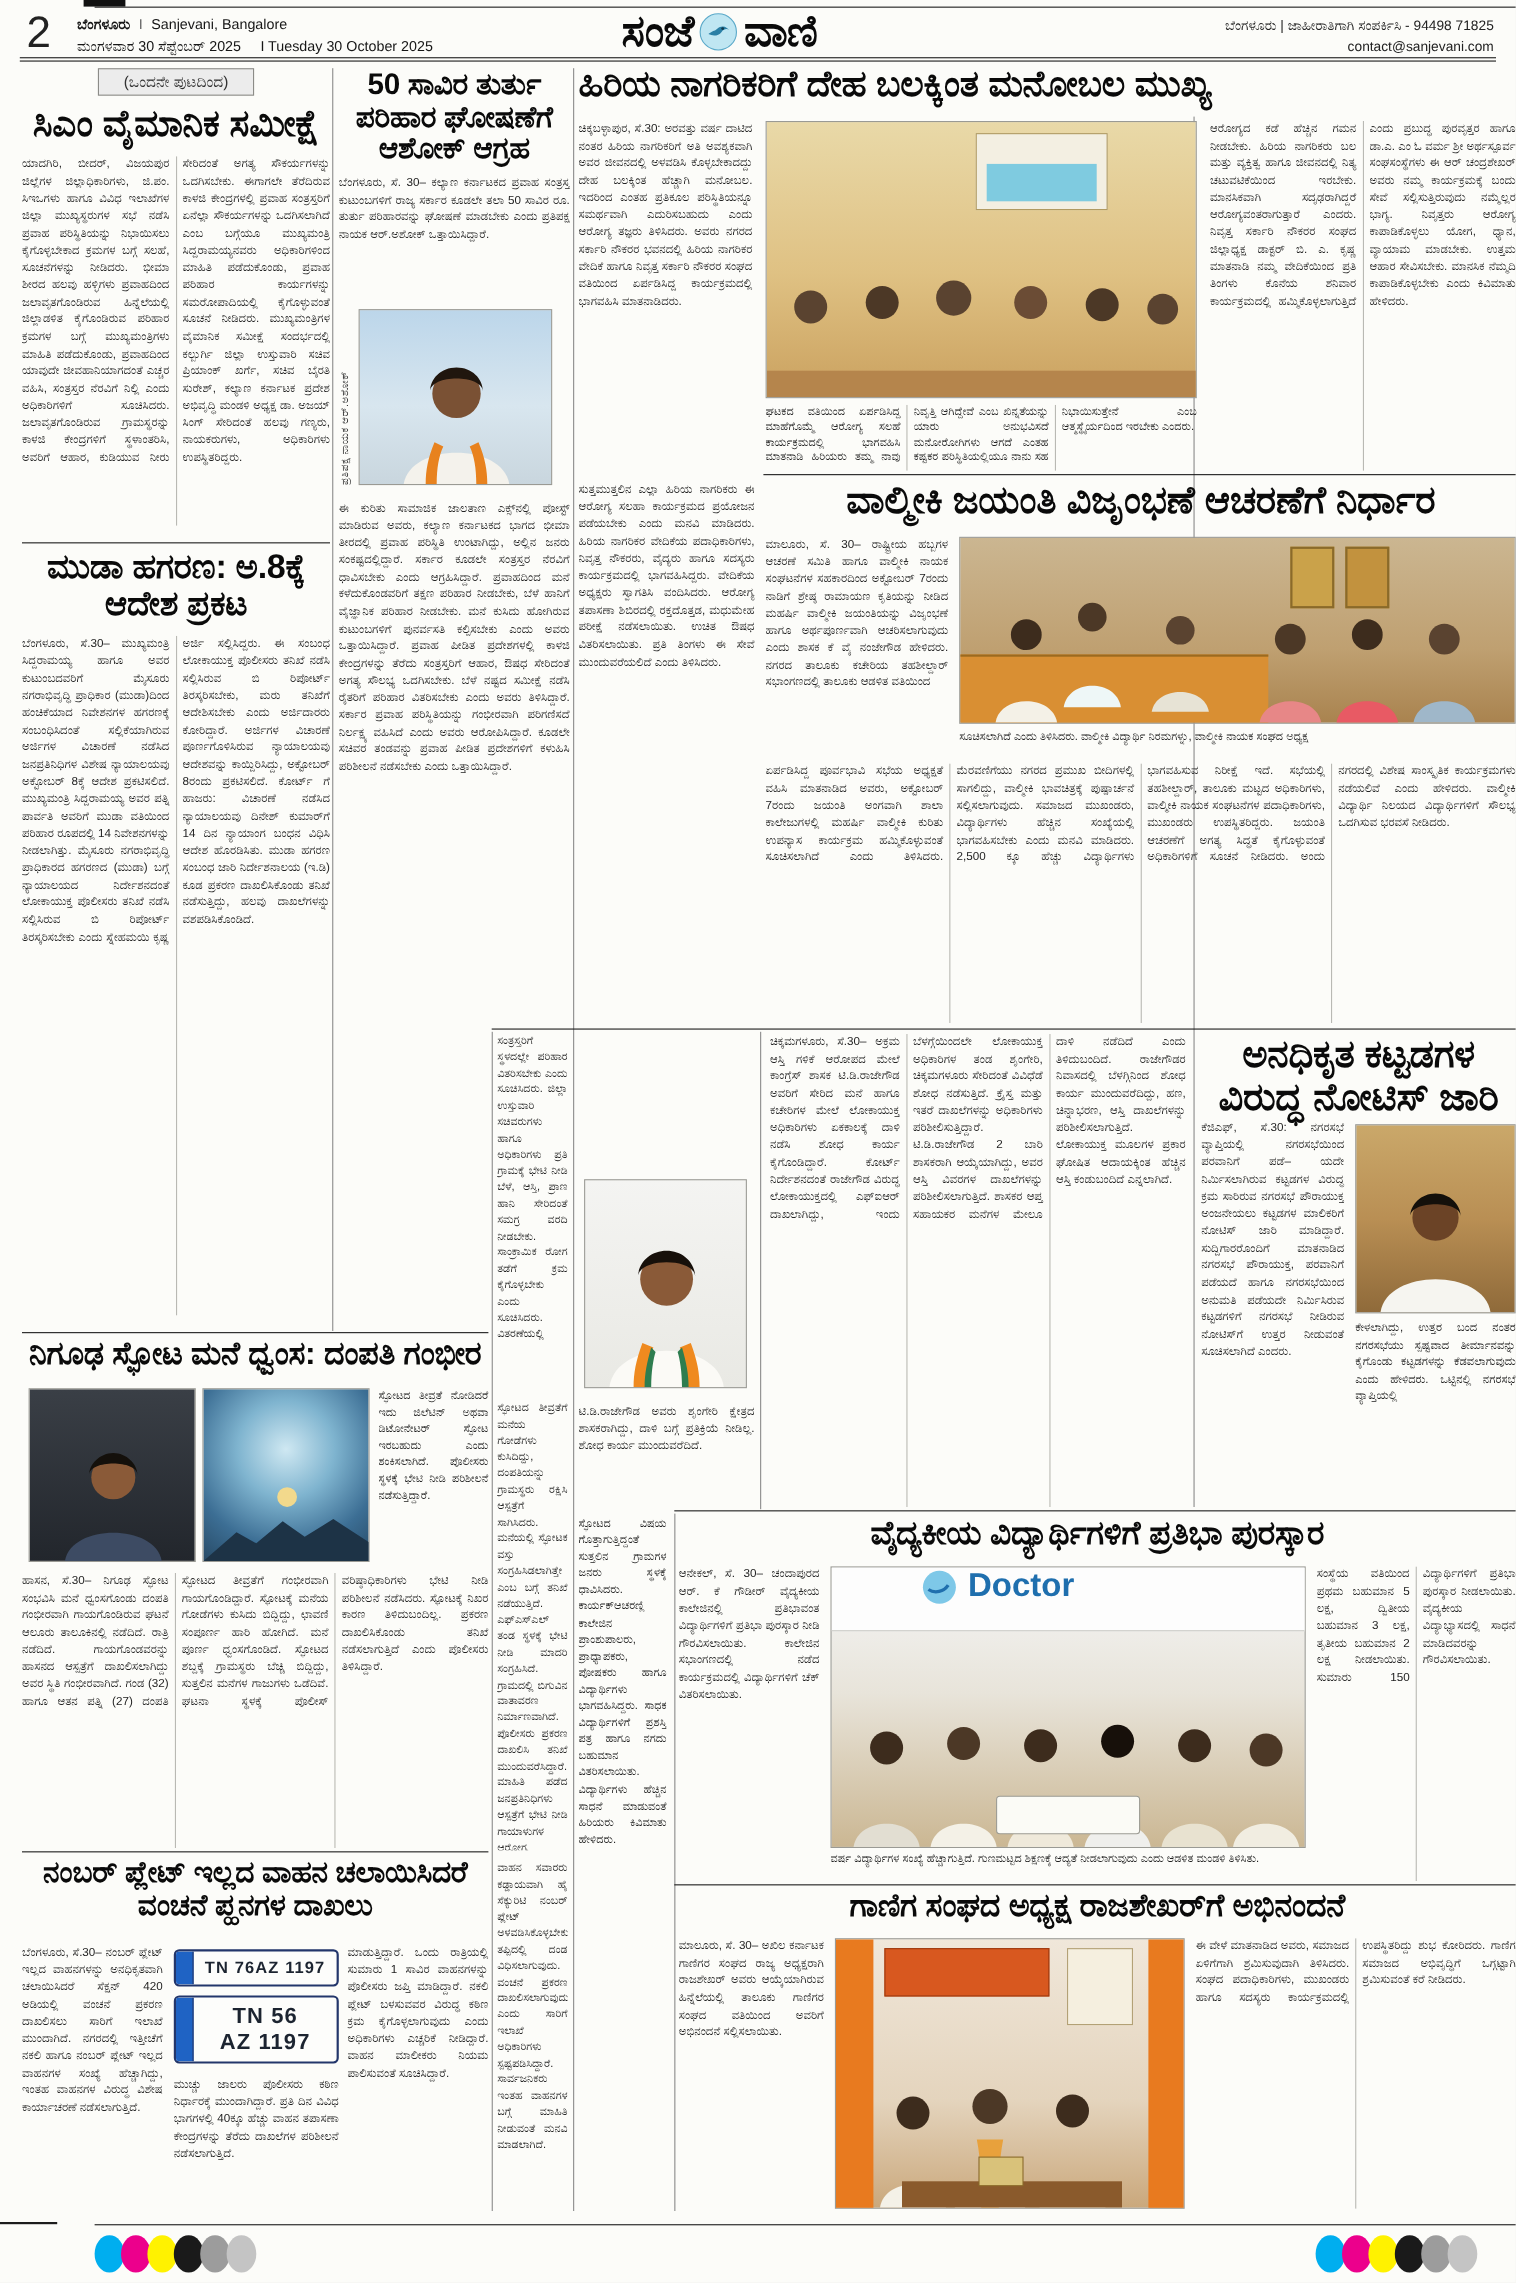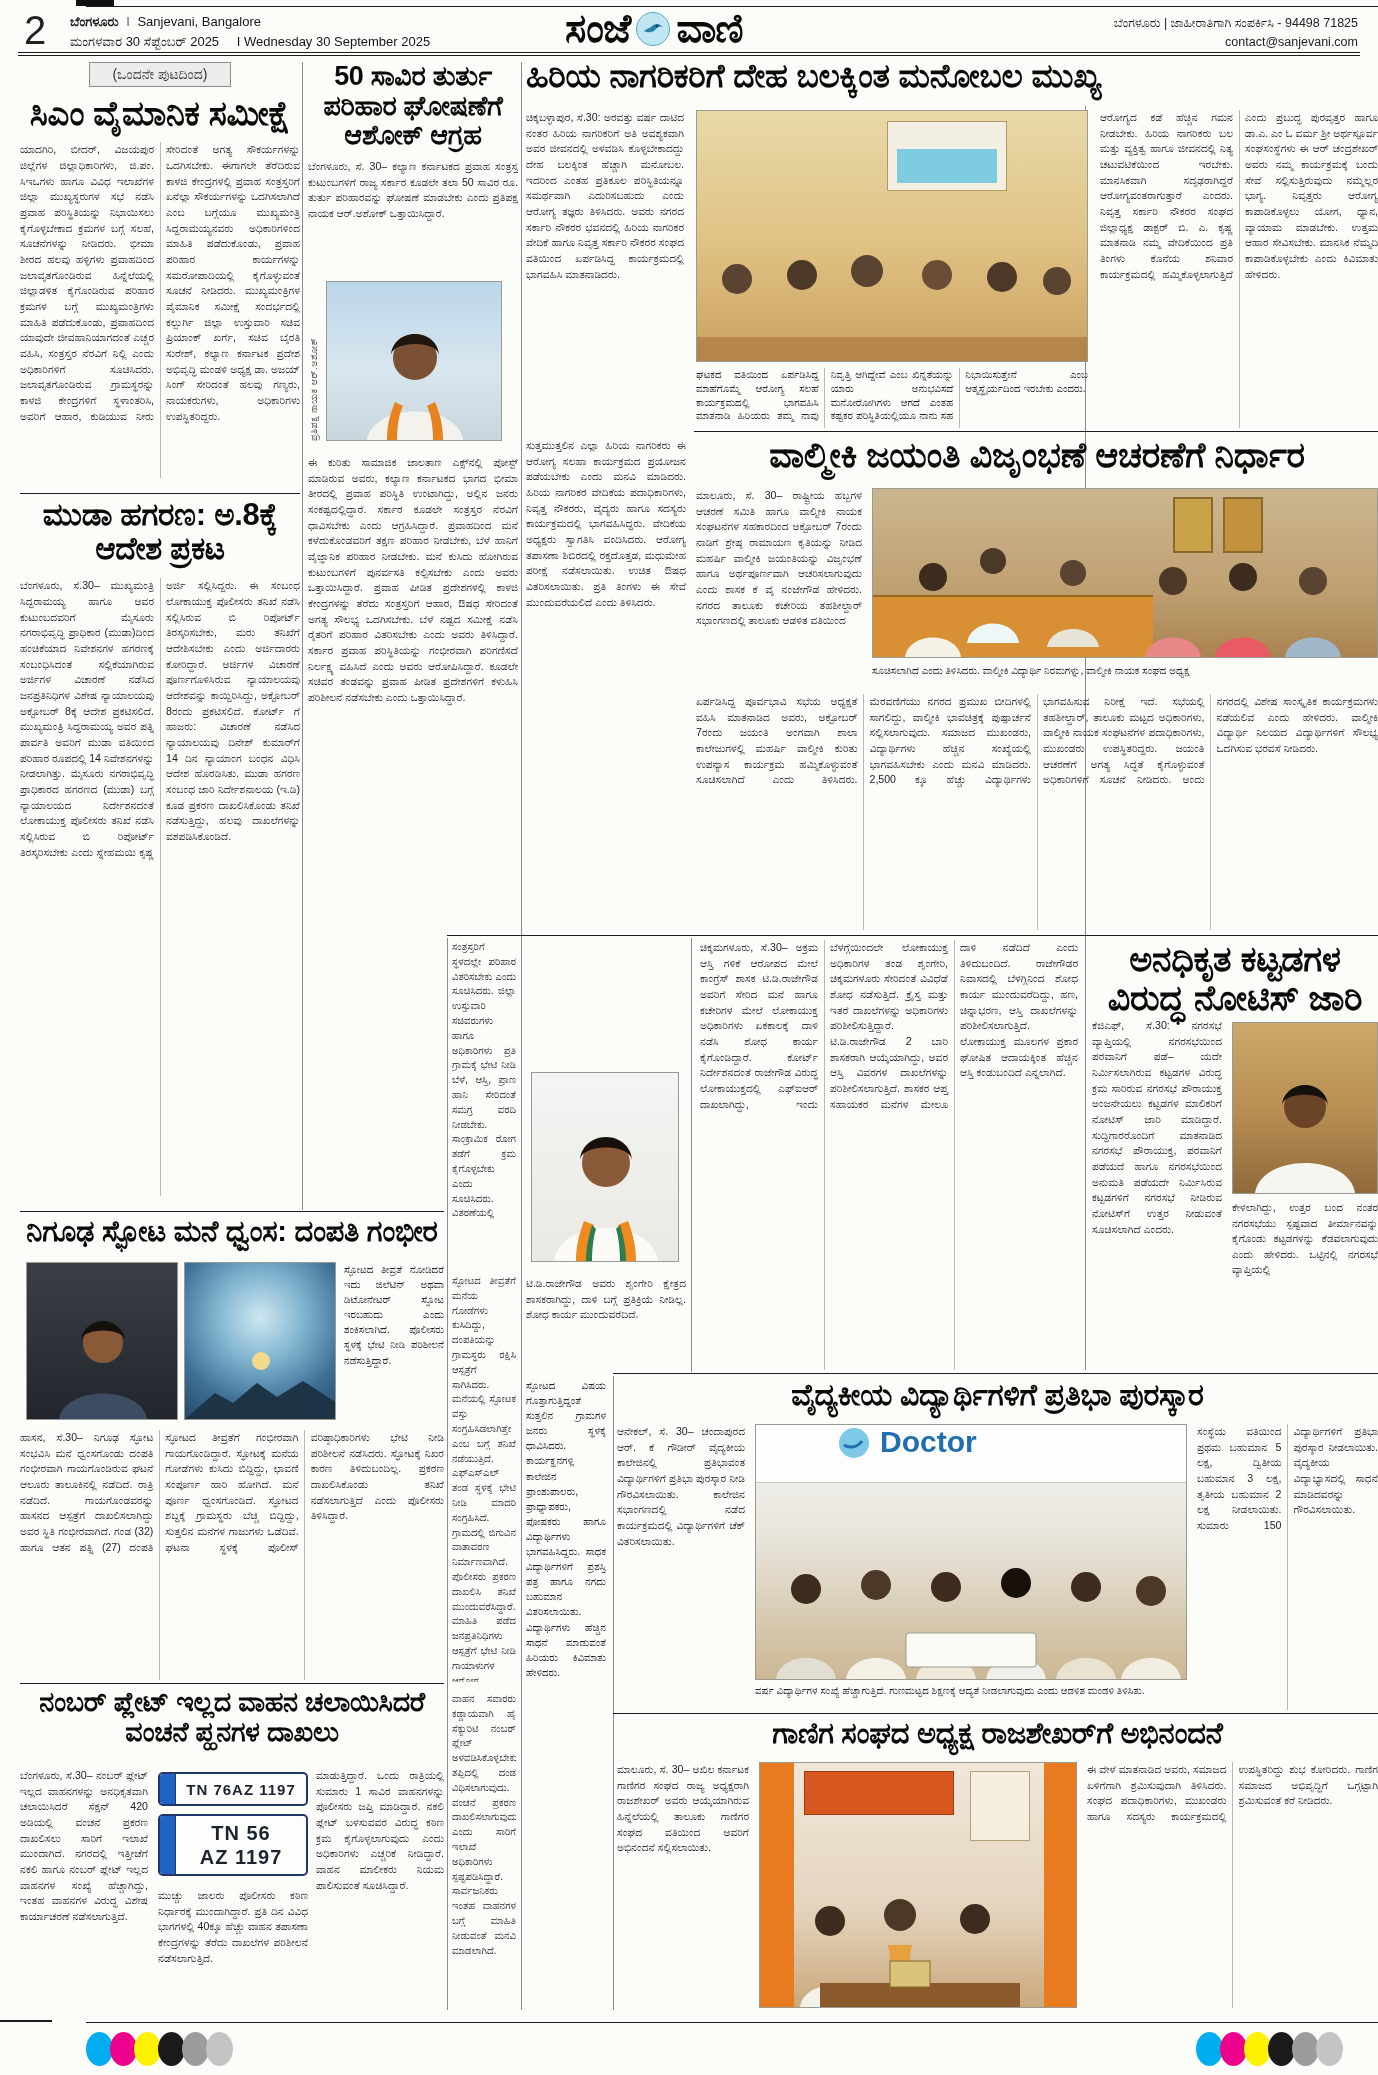--- a/index.html
+++ b/index.html
@@ -34,21 +34,21 @@
 
 <div class="abs" style="left:24px;top:10px;font-size:40px;font-weight:400;color:#222;line-height:1">2</div>
 <div class="abs" style="left:70px;top:12px;font-size:13px;line-height:1.55">
   <div>
     <span style="font-weight:bold">ಬೆಂಗಳೂರು</span>
     <span style="color:#666;padding:0 4px">I</span>
     <span>Sanjevani, Bangalore</span>
   </div>
   <div>
     <span>ಮಂಗಳವಾರ 30 ಸೆಪ್ಟೆಂಬರ್ 2025</span>
-    <span style="padding-left:14px">I Wednesday  30  September 2025</span>
+    <span style="padding-left:14px">I Tuesday  30  October 2025</span>
   </div>
 </div>
 
 <div class="abs masthead" style="left:565px;top:6px;height:46px;font-size:40px">
   <span style="letter-spacing:-1px">ಸಂಜೆ</span>
   <span class="bird">
     <svg width="24" height="24" viewBox="0 0 24 24">
         <path d="M3 14c4 2 9 2 12-2 2-3 5-3 7-2-2-1-3-3-6-3-4 0-5 3-8 4-2 1-4 2-5 3z" fill="#2a7fa5"></path>
         <circle cx="16" cy="9" r="1.3" fill="#123a4d"></circle>
       </svg>
@@ -277,21 +277,21 @@
           <circle cx="395" cy="32" r="15" fill="#4c3826"></circle>
           <path d="M365 120c4-28 56-28 60 0z" fill="#f1ede1"></path>
         </g>
       <rect x="150" y="74" width="130" height="34" rx="3" fill="#fbfbf6" stroke="#9c9c94"></rect>
     </svg>
   </div>
   <div class="cap" style="position:absolute;left:138px;top:306px;width:432px;height:26px">ವರ್ಷ ವಿದ್ಯಾರ್ಥಿಗಳ ಸಂಖ್ಯೆ ಹೆಚ್ಚಾಗುತ್ತಿದೆ. ಗುಣಮಟ್ಟದ ಶಿಕ್ಷಣಕ್ಕೆ ಆದ್ಯತೆ ನೀಡಲಾಗುವುದು ಎಂದು ಆಡಳಿತ ಮಂಡಳಿ ತಿಳಿಸಿತು.</div>
   <div class="body-txt cols-2" style="position:absolute;left:580px;top:46px;width:181px;height:286px">ಸಂಸ್ಥೆಯ ವತಿಯಿಂದ ಪ್ರಥಮ ಬಹುಮಾನ 5 ಲಕ್ಷ, ದ್ವಿತೀಯ ಬಹುಮಾನ 3 ಲಕ್ಷ, ತೃತೀಯ ಬಹುಮಾನ 2 ಲಕ್ಷ ನೀಡಲಾಯಿತು. ಸುಮಾರು 150 ವಿದ್ಯಾರ್ಥಿಗಳಿಗೆ ಪ್ರತಿಭಾ ಪುರಸ್ಕಾರ ನೀಡಲಾಯಿತು. ವೈದ್ಯಕೀಯ ವಿದ್ಯಾಭ್ಯಾಸದಲ್ಲಿ ಸಾಧನೆ ಮಾಡಿದವರನ್ನು ಗೌರವಿಸಲಾಯಿತು.</div>
 </div>
 
-<div class="body-txt abs" style="left:526px;top:1378px;width:80px;height:630px;font-size:10.2px">ಸ್ಫೋಟದ ವಿಷಯ ಗೊತ್ತಾಗುತ್ತಿದ್ದಂತೆ ಸುತ್ತಲಿನ ಗ್ರಾಮಗಳ ಜನರು ಸ್ಥಳಕ್ಕೆ ಧಾವಿಸಿದರು. ಕಾರ್ಯಕ್ಹನಗಳ್ಲಿ ಕಾಲೇಜಿನ ಪ್ರಾಂಶುಪಾಲರು, ಪ್ರಾಧ್ಯಾಪಕರು, ಪೋಷಕರು ಹಾಗೂ ವಿದ್ಯಾರ್ಥಿಗಳು ಭಾಗವಹಿಸಿದ್ದರು. ಸಾಧಕ ವಿದ್ಯಾರ್ಥಿಗಳಿಗೆ ಪ್ರಶಸ್ತಿ ಪತ್ರ ಹಾಗೂ ನಗದು ಬಹುಮಾನ ವಿತರಿಸಲಾಯಿತು. ವಿದ್ಯಾರ್ಥಿಗಳು ಹೆಚ್ಚಿನ ಸಾಧನೆ ಮಾಡುವಂತೆ ಹಿರಿಯರು ಕಿವಿಮಾತು ಹೇಳಿದರು.</div>
+<div class="body-txt abs" style="left:526px;top:1378px;width:80px;height:630px;font-size:10.2px">ಸ್ಫೋಟದ ವಿಷಯ ಗೊತ್ತಾಗುತ್ತಿದ್ದಂತೆ ಸುತ್ತಲಿನ ಗ್ರಾಮಗಳ ಜನರು ಸ್ಥಳಕ್ಕೆ ಧಾವಿಸಿದರು. ಕಾರ್ಯಕ್ಆಚರಣ್ಲಿ ಕಾಲೇಜಿನ ಪ್ರಾಂಶುಪಾಲರು, ಪ್ರಾಧ್ಯಾಪಕರು, ಪೋಷಕರು ಹಾಗೂ ವಿದ್ಯಾರ್ಥಿಗಳು ಭಾಗವಹಿಸಿದ್ದರು. ಸಾಧಕ ವಿದ್ಯಾರ್ಥಿಗಳಿಗೆ ಪ್ರಶಸ್ತಿ ಪತ್ರ ಹಾಗೂ ನಗದು ಬಹುಮಾನ ವಿತರಿಸಲಾಯಿತು. ವಿದ್ಯಾರ್ಥಿಗಳು ಹೆಚ್ಚಿನ ಸಾಧನೆ ಮಾಡುವಂತೆ ಹಿರಿಯರು ಕಿವಿಮಾತು ಹೇಳಿದರು.</div>
 
 <div class="abs" style="left:20px;top:1688px;width:424px;height:322px">
   <div class="hl" style="font-size:27px">ನಂಬರ್ ಪ್ಲೇಟ್ ಇಲ್ಲದ ವಾಹನ ಚಲಾಯಿಸಿದರೆ ವಂಚನೆ ಪ್ಹನಗಳ ದಾಖಲು</div>
   <div class="body-txt" style="position:absolute;left:0;top:80px;width:128px;height:242px">ಬೆಂಗಳೂರು, ಸೆ.30– ನಂಬರ್ ಪ್ಲೇಟ್ ಇಲ್ಲದ ವಾಹನಗಳನ್ನು ಅನಧಿಕೃತವಾಗಿ ಚಲಾಯಿಸಿದರೆ ಸೆಕ್ಷನ್ 420 ಅಡಿಯಲ್ಲಿ ವಂಚನೆ ಪ್ರಕರಣ ದಾಖಲಿಸಲು ಸಾರಿಗೆ ಇಲಾಖೆ ಮುಂದಾಗಿದೆ. ನಗರದಲ್ಲಿ ಇತ್ತೀಚೆಗೆ ನಕಲಿ ಹಾಗೂ ನಂಬರ್ ಪ್ಲೇಟ್ ಇಲ್ಲದ ವಾಹನಗಳ ಸಂಖ್ಯೆ ಹೆಚ್ಚಾಗಿದ್ದು, ಇಂತಹ ವಾಹನಗಳ ವಿರುದ್ಧ ವಿಶೇಷ ಕಾರ್ಯಾಚರಣೆ ನಡೆಸಲಾಗುತ್ತಿದೆ.</div>
   <div class="abs" style="left:138px;top:84px;width:150px">
     <div class="plate" style="height:34px">
       <span class="band"></span>
       <span class="ptxt" style="font-size:15px">TN 76AZ 1197</span>
     </div>
     <div class="plate" style="height:62px;margin-top:8px">

